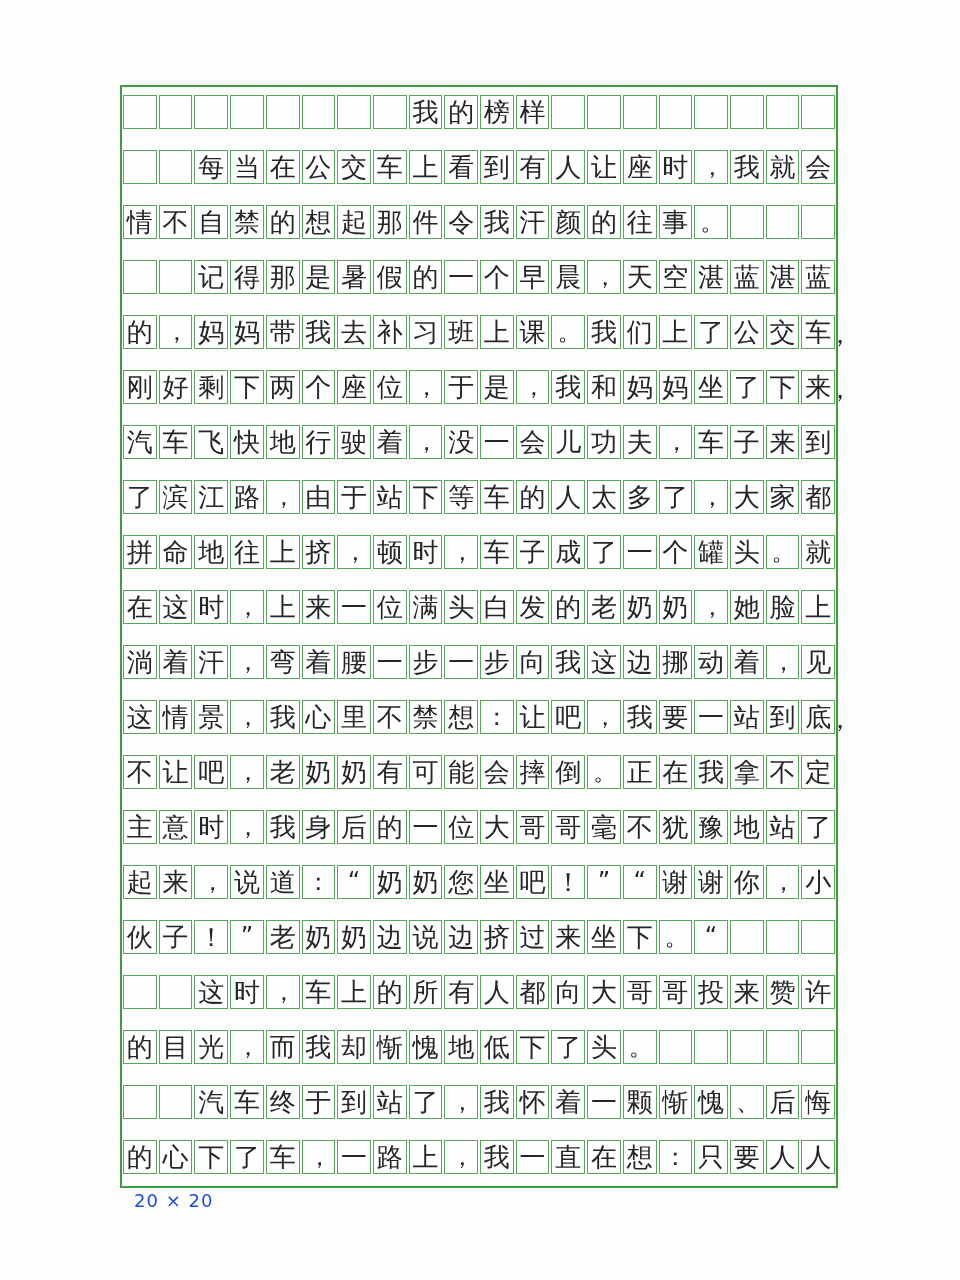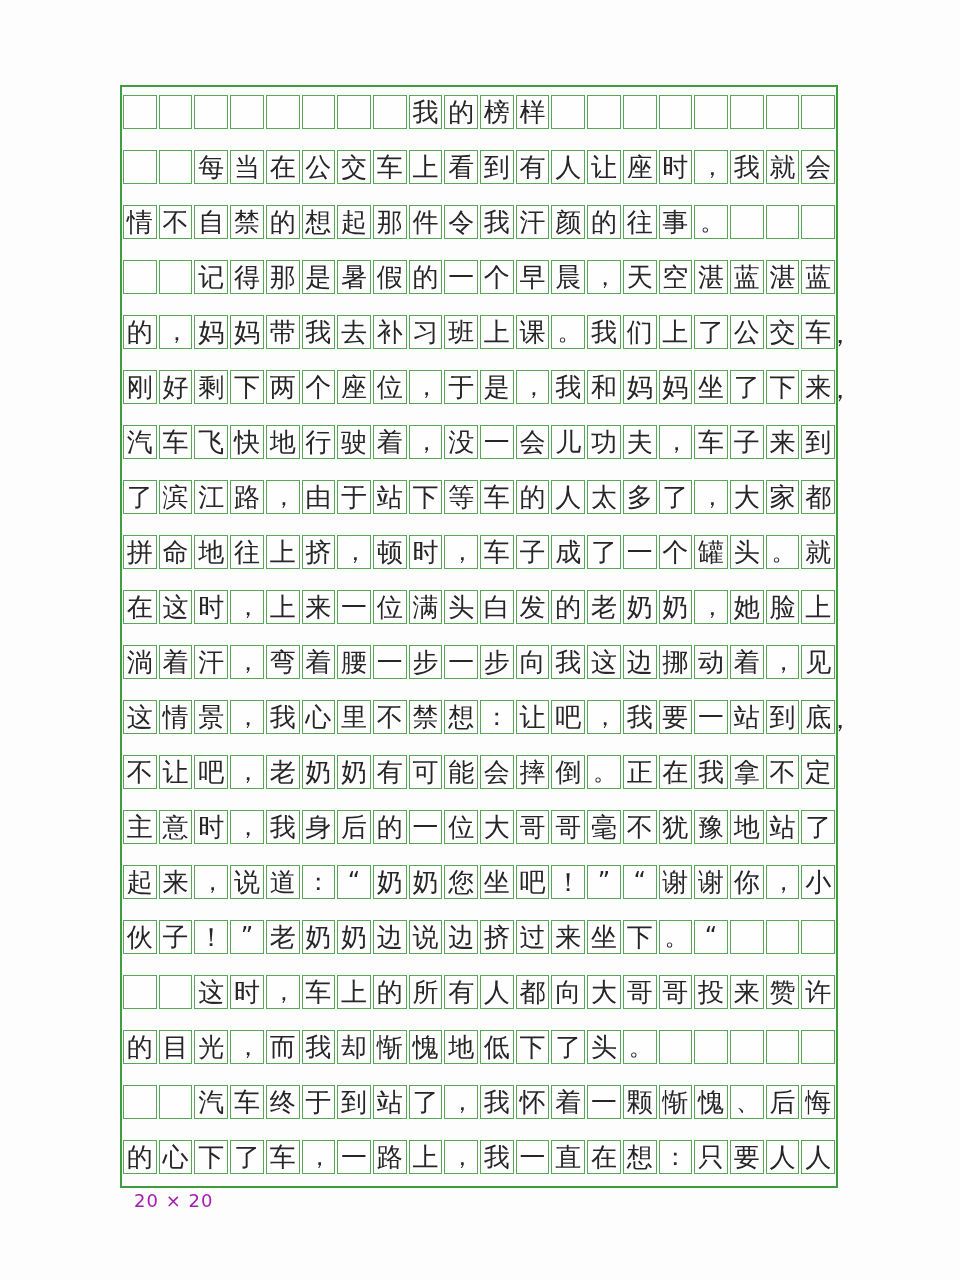--- a/index.html
+++ b/index.html
@@ -65,21 +65,21 @@
     right: -18px;
     bottom: -3px;
     font-size: 26px;
     color: #262626;
   }
   .footer {
     position: absolute;
     left: 134px;
     top: 1190px;
     font-size: 18px;
-    color: #a21caf;
+    color: #1d4ed8;
     letter-spacing: 1px;
   }
 </style>
 </head>
 <body>
 
 <div class="sheet" id="sheet">
     <div class="row">
       <div class="cell"></div>
       <div class="cell"></div>

